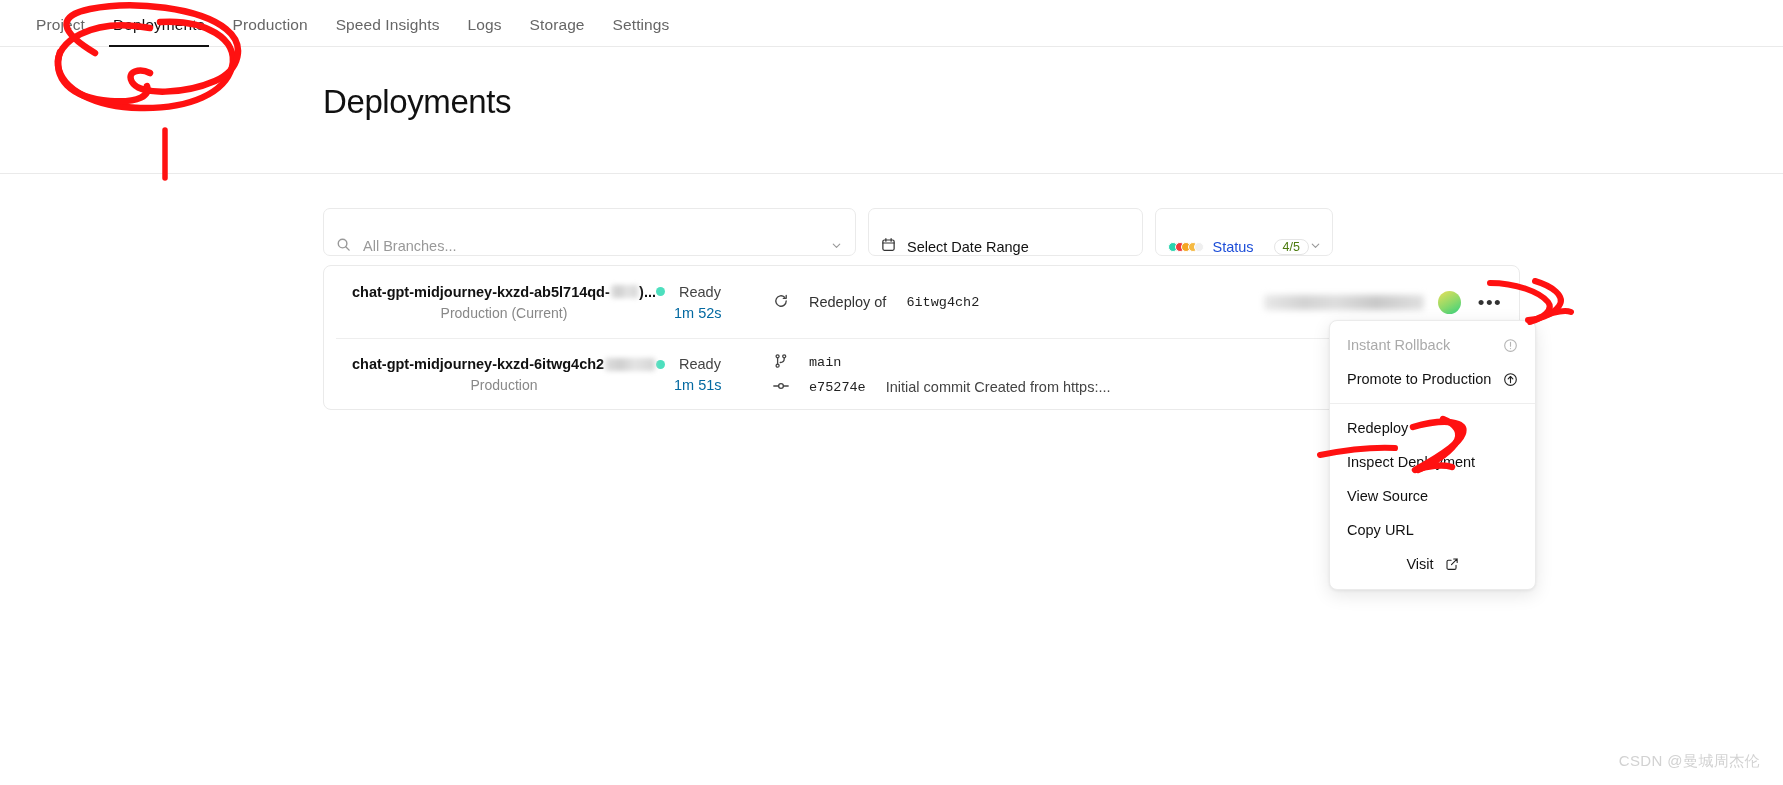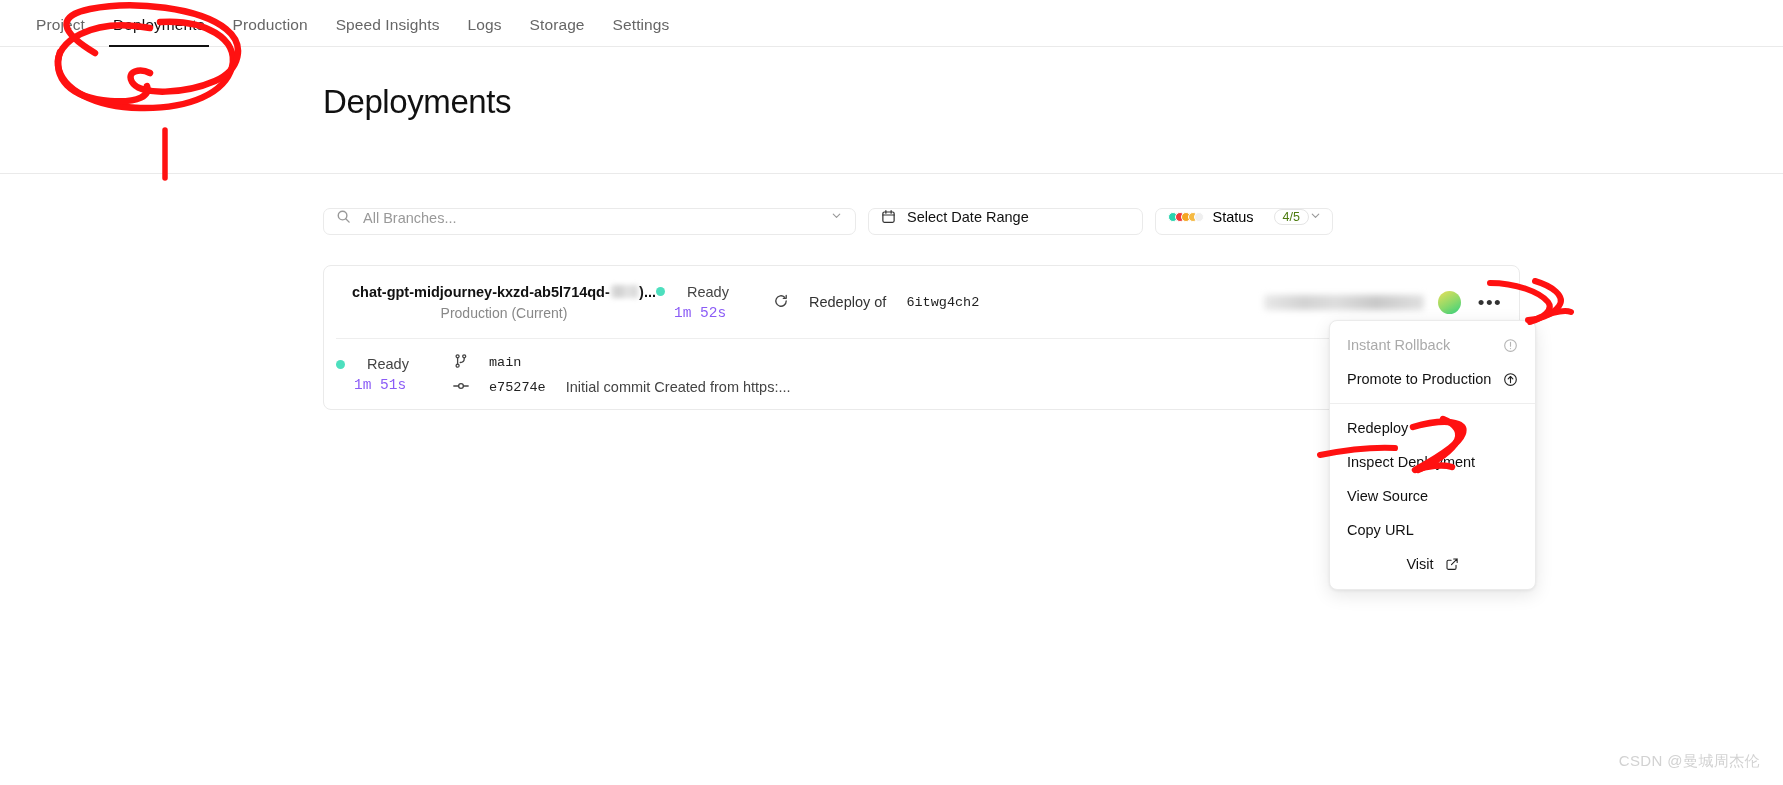--- a/index.html
+++ b/index.html
@@ -44,33 +44,33 @@
     position: absolute; left: 323px; top: 36px;
     font-size: 33px; font-weight: 400; color: #111; letter-spacing: -.4px;
   }
 
   
   .filterbar {
     position: absolute; left: 323px; top: 208px;
     display: flex; align-items: center; gap: 12px;
   }
   .ctl {
-    display: flex; align-items: flex-start;
-    height: 27px; background: #fff;
+    display: flex; align-items: flex-end;
+    height: 48px; background: #fff;
     border: 1px solid #eaeaea; border-radius: 7px;
     font-size: 14.5px; color: #666;
     padding: 0 12px; cursor: pointer; white-space: nowrap;
   }
   .ctl.branches { width: 533px; justify-content: space-between; }
   .branches-left { display: flex; align-items: center; gap: 12px; }
   .ctl.daterange { width: 275px; gap: 11px; color: #111; }
   .ctl.envs { width: 168px; justify-content: space-between; color: #111; }
   .ctl.status { width: 178px; justify-content: space-between; }
   .status-left { display: flex; align-items: center; gap: 12px; }
-  .status-label { color: #000000; font-weight: 500; }
+  .status-label { color: #1d4ed8; font-weight: 500; }
   .status-count {
     border: 1px solid #e5e5e5; border-radius: 10px;
     font-size: 12.5px; color: #4d7c0f; padding: 0 8px; margin-left: 8px;
   }
   .dots { display: flex; align-items: center; }
   .dots i {
     display: block; width: 10px; height: 10px; border-radius: 50%;
     margin-right: -3.5px; border: 1px solid #fff;
   }
   .chev { color: #999; flex: none; }
@@ -97,23 +97,23 @@
   }
   .dep-sub { font-size: 14px; color: #888; margin-top: 5px; text-align: center; }
   .blur {
     display: inline-block; height: 13px; border-radius: 2px;
     background: linear-gradient(90deg,#dedede,#cfcfcf 30%,#e4e4e4 60%,#d5d5d5);
     filter: blur(2.4px);
     margin: 0 1px; vertical-align: middle;
   }
 
   .col-state { width: 95px; }
-  .state-top { display: flex; align-items: center; gap: 22px; font-size: 14.5px; color: #444; }
+  .state-top { display: flex; align-items: center; gap: 14px; font-size: 14.5px; color: #444; }
   .state-dot { width: 9px; height: 9px; border-radius: 50%; background: #4ddfbe; flex: none; }
-  .state-dur { font-size: 14.5px; color: #8b5cf6; margin-top: 5px; padding-left: 18px; font-family: Liberation Mono, monospace; }
+  .state-dur { font-size: 14.5px; color: #0369a1; margin-top: 5px; padding-left: 18px; }
 
   .col-git { flex: 1; padding-left: 22px; }
   .git-line { display: flex; align-items: center; gap: 20px; font-size: 14.5px; color: #333; }
   .git-line + .git-line { margin-top: 6px; }
   .mono { font-family: "Liberation Mono", monospace; font-size: 13.5px; color: #222; }
   .commit-msg { color: #444; font-size: 14.5px; }
 
   .col-meta {
     width: 300px; display: flex; align-items: center;
     justify-content: flex-end; gap: 14px; padding-right: 14px;
@@ -266,20 +266,27 @@
       <div class="col-meta">
         <div class="meta-blur"></div>
         <div class="avatar"></div>
         <div class="dotsbtn">
           <span>•••</span>
         </div>
       </div>
     </div>
 
     <div class="row">
+      <div class="col-name">
+        <div class="dep-name">
+          <span>chat-gpt-midjourney-kxzd-6itwg4ch2</span>
+            <span class="blur" style="width:52px"></span>
+        </div>
+        <div class="dep-sub">Production</div>
+      </div>
       <div class="col-state">
         <div class="state-top">
           <span class="state-dot"></span>
           <span>Ready</span>
         </div>
         <div class="state-dur">1m 51s</div>
       </div>
       <div class="col-git">
         <div class="git-line">
           <span>

